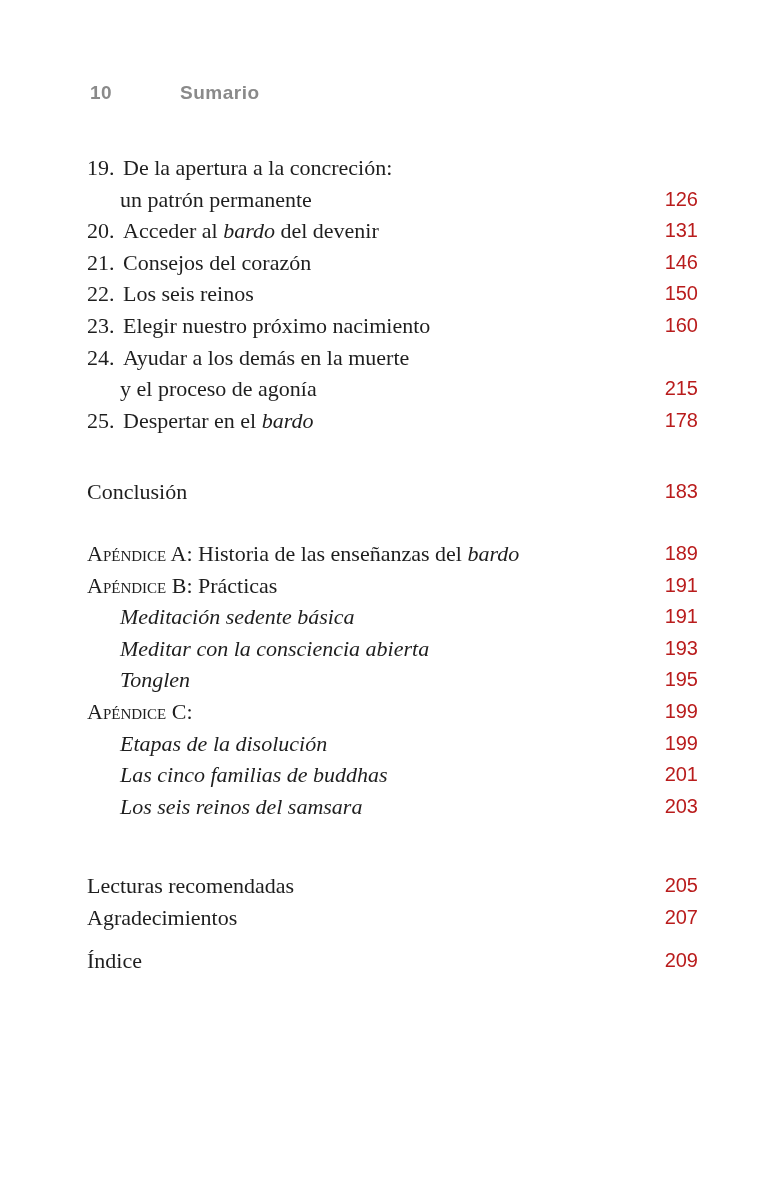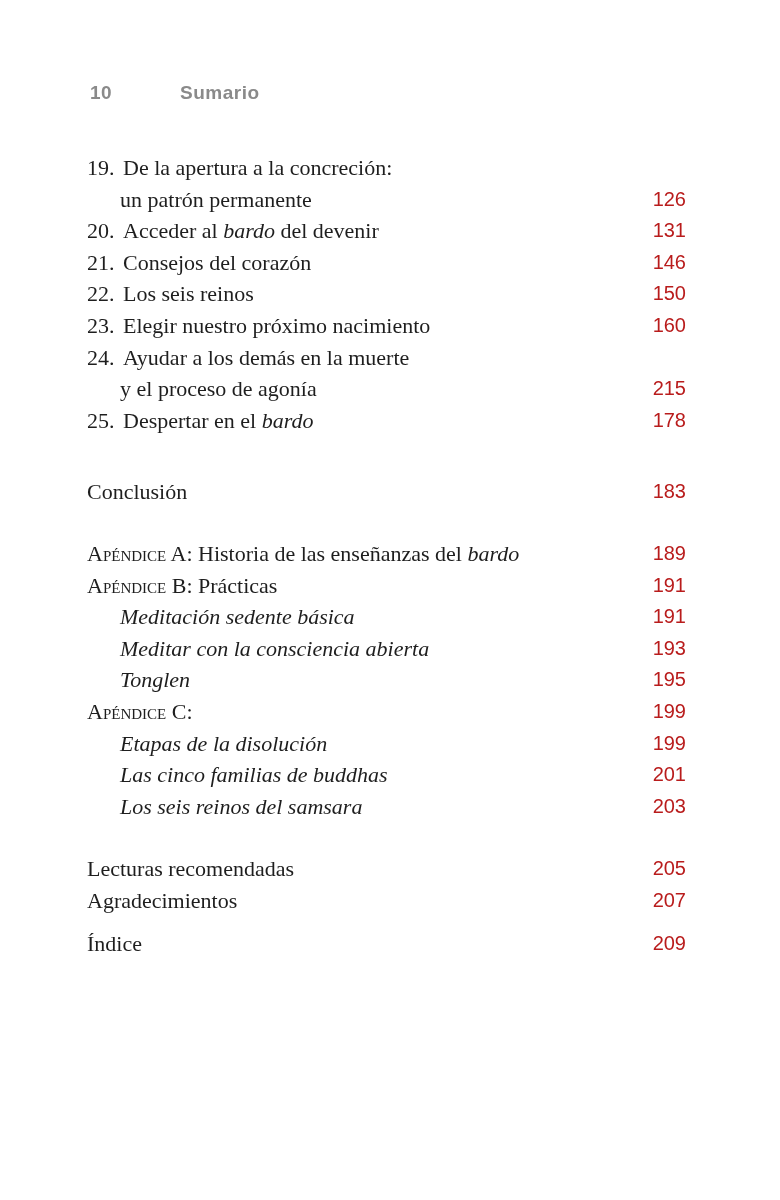--- a/index.html
+++ b/index.html
@@ -27,26 +27,26 @@
     color: #8a8a8a;
     letter-spacing: 0.5px;
   }
   .running-header .folio { display: inline-block; }
   .running-header .rtitle { position: absolute; left: 90px; top: 0; }
 
   .toc {
     position: absolute;
     top: 152px;
     left: 87px;
-    right: 94px;
+    right: 82px;
   }
   .toc-group { margin: 0; }
   .toc-group + .toc-group { margin-top: 40px; }
   .toc-group.g3 { margin-top: 30px; }
-  .toc-group.g4 { margin-top: 31px; }
+  .toc-group.g4 { margin-top: 48px; }
   .toc-group.g5 { margin-top: 12px; }
 
   .row {
     display: flex;
     align-items: flex-end;
     font-size: 22px;
     line-height: 31.6px;
   }
   .lbl { flex: 1 1 auto; min-width: 0; }
   .pg {

